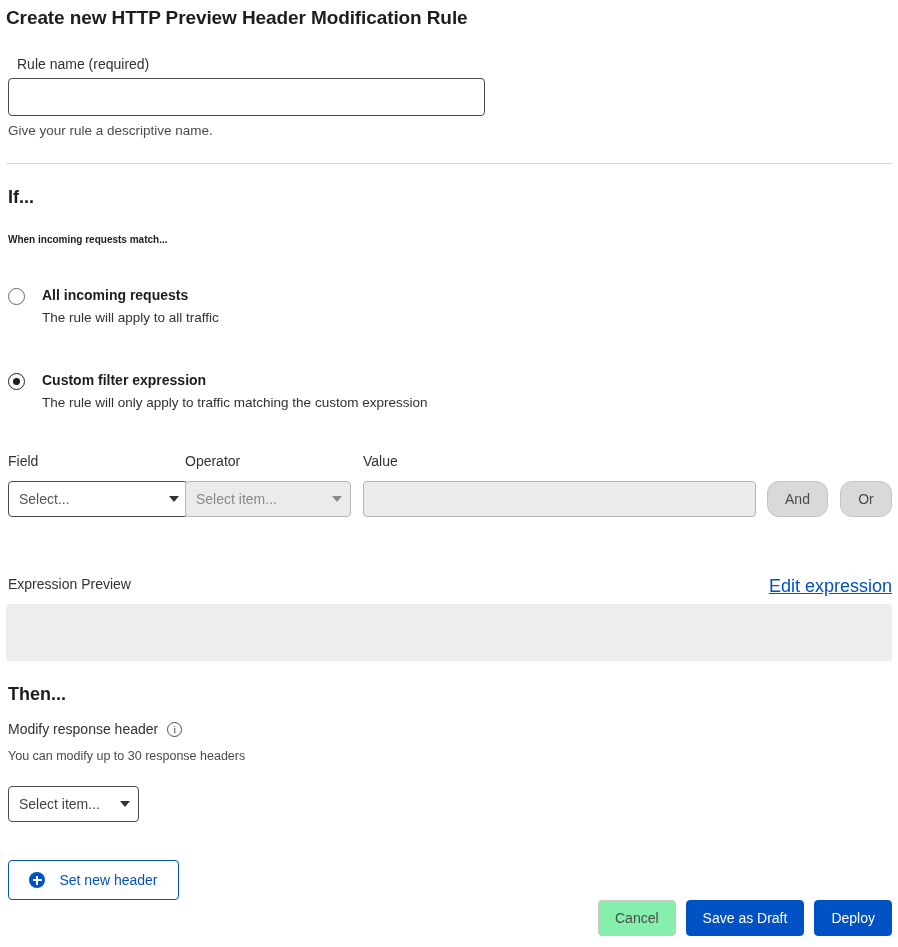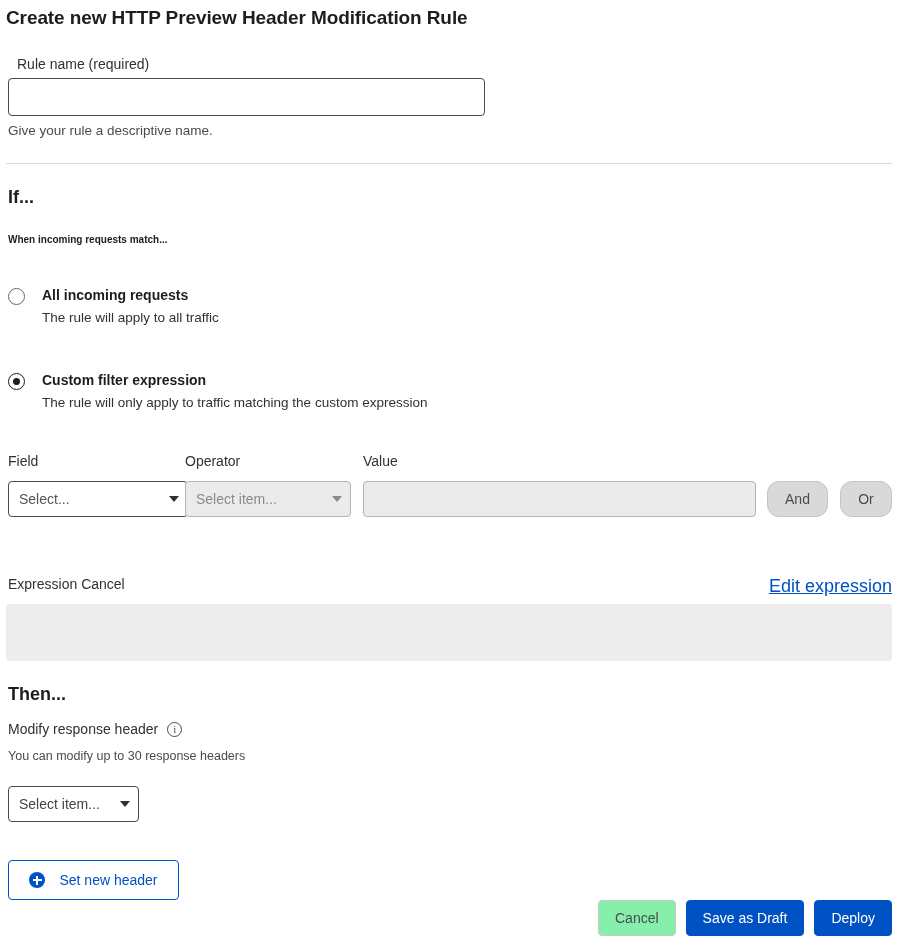--- a/index.html
+++ b/index.html
@@ -339,21 +339,21 @@
   <div class="select-box select-operator">
     <span>Select item...</span>
     <span class="caret"></span>
   </div>
 
   <input class="value-input" type="text" disabled="" value="" style="">
 
   <button class="btn-and">And</button>
   <button class="btn-or">Or</button>
 
-  <div class="exp-label">Expression Cancel</div>
+  <div class="exp-label">Expression Preview</div>
   <div class="edit-exp">Edit expression</div>
   <div class="exp-box"></div>
 
   <div class="section-title then-title">Then...</div>
 
   <div class="modify-row">
     <span class="modify-label">Modify response header</span>
     <span class="info-icon">i</span>
   </div>
   <div class="small-hint modify-hint">You can modify up to 30 response headers</div>

